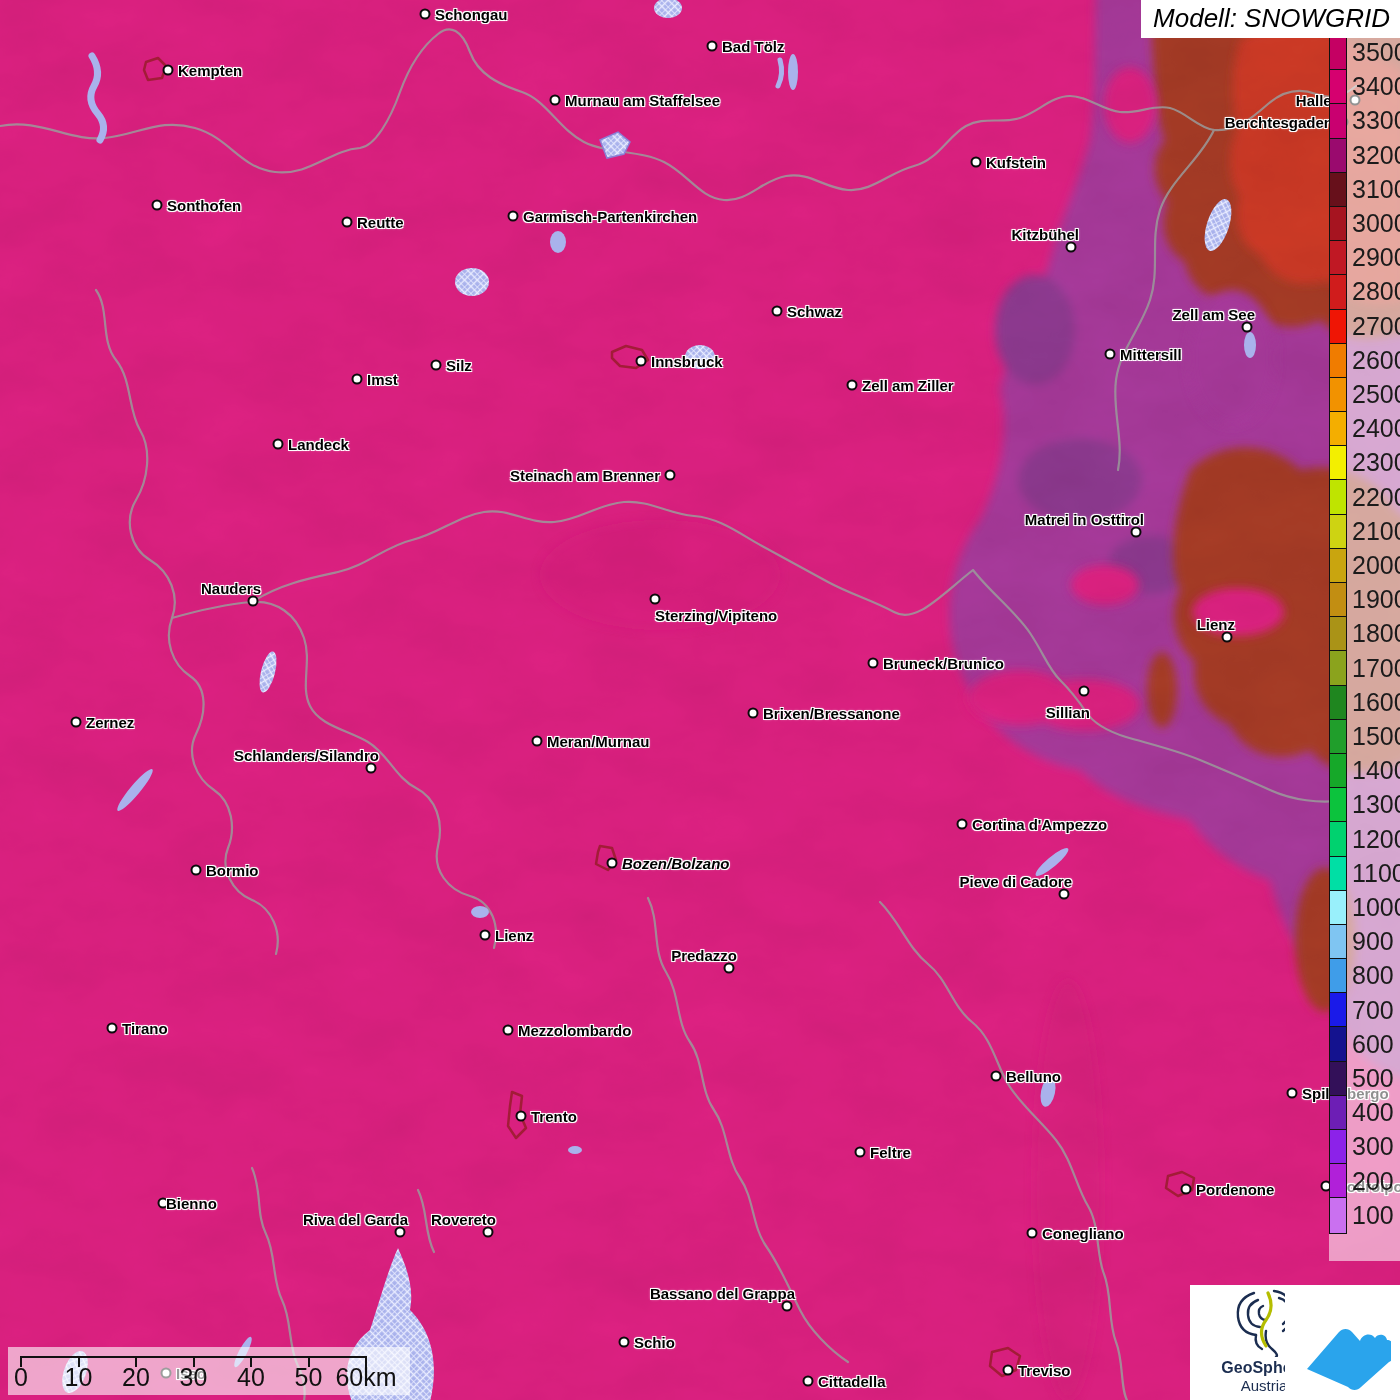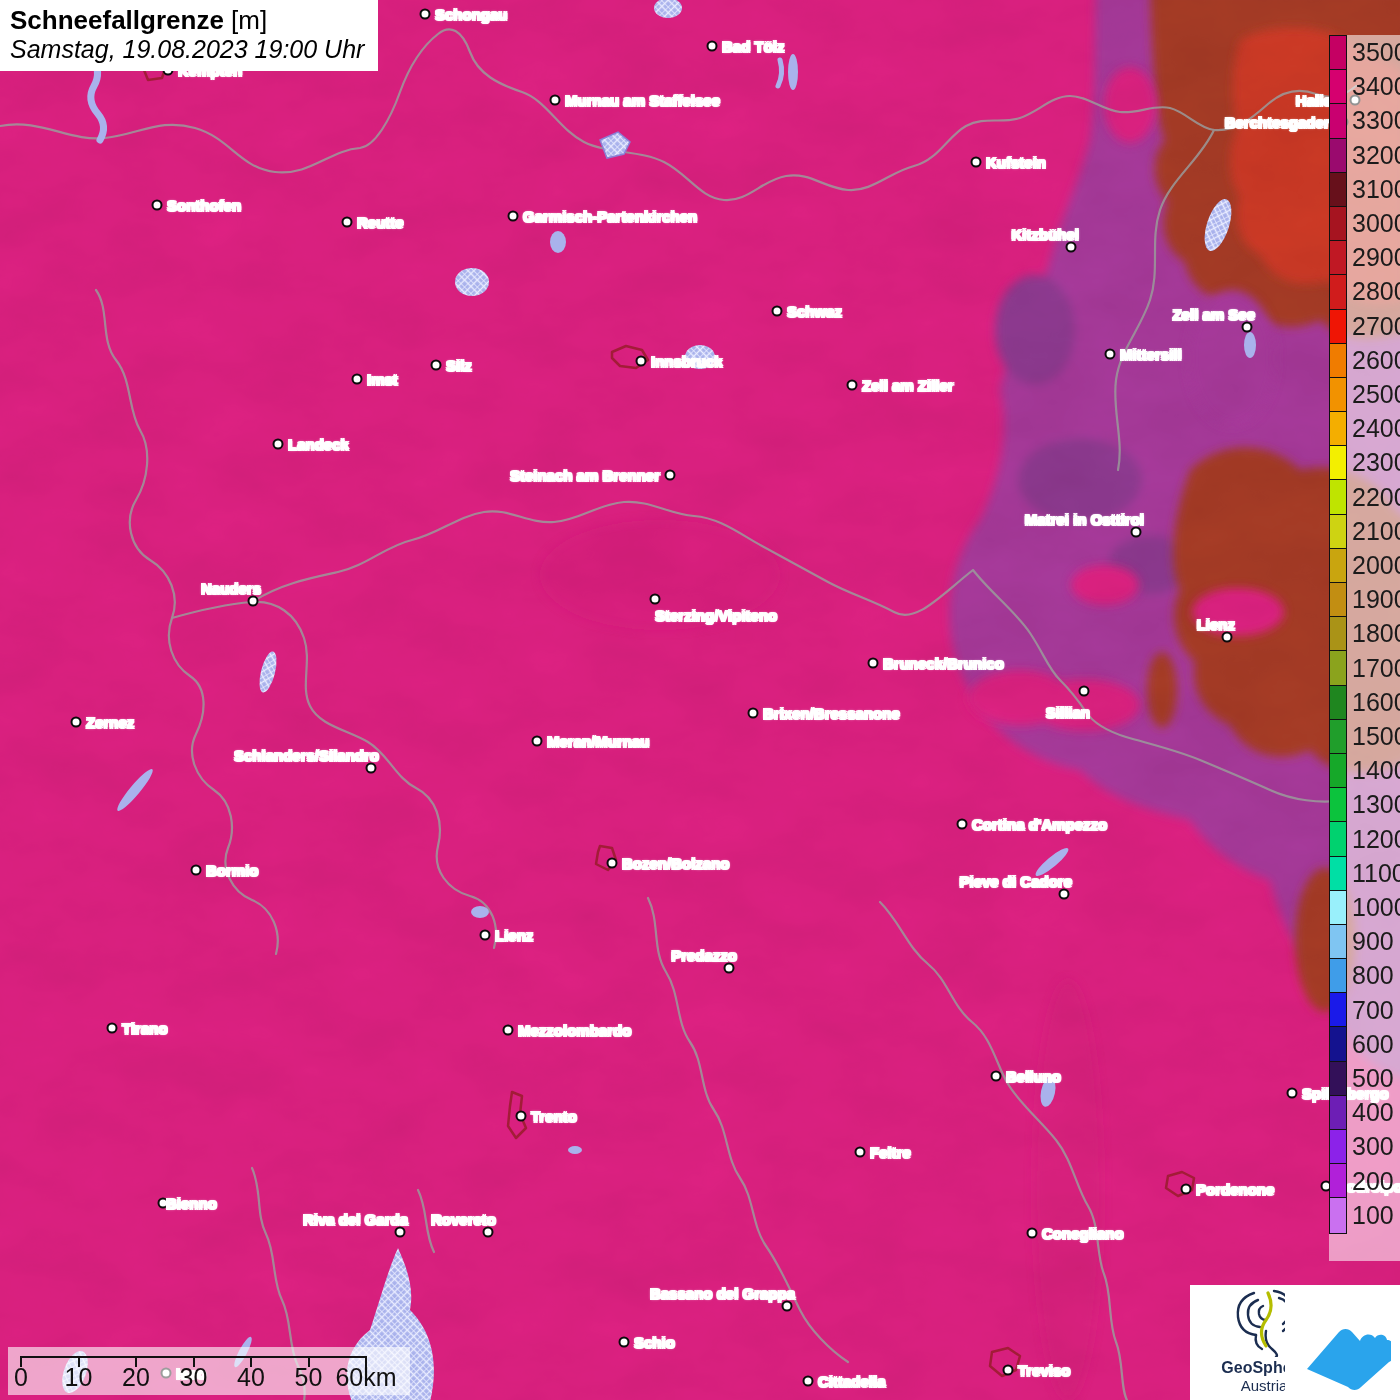--- a/index.html
+++ b/index.html
@@ -9,21 +9,21 @@
   }
   .map-svg{position:absolute;left:0;top:0;z-index:0;}
   
   #city-layer{position:absolute;left:0;top:0;width:100%;height:100%;z-index:2;}
   .city-dot{
     position:absolute;width:11px;height:11px;border-radius:50%;
     background:#fff;border:2px solid #0b0b0b;transform:translate(-50%,-50%);
     box-sizing:border-box;
   }
   .city-label{
-    position:absolute;font-size:15px;font-weight:700;color:#ffffff;white-space:nowrap;
+    position:absolute;font-size:15px;font-weight:700;color:#000000;white-space:nowrap;
     text-shadow:-1px -1px 0 #ffffff,1px -1px 0 #ffffff,-1px 1px 0 #ffffff,1px 1px 0 #ffffff,0 0 3px #ffffff;
     line-height:15px;
   }
   .lbl-right{transform:translate(10px,-50%);}
   .lbl-left{transform:translate(calc(-100% - 10px),-50%);}
   .lbl-above-left{transform:translate(calc(-100% + 8px),calc(-100% - 5px));}
   .lbl-below-left{transform:translate(calc(-100% + 6px),8px);}
   .lbl-below-right{transform:translate(0px,9px);}
   
   #colorbar-backdrop{
@@ -261,21 +261,21 @@
       <div class="city-label lbl-right" style="left: 753px; top: 713px;">Brixen/Bressanone</div>
       <div class="city-dot" style="left: 76px; top: 722px;"></div>
       <div class="city-label lbl-right" style="left: 76px; top: 722px;">Zernez</div>
       <div class="city-dot" style="left: 537px; top: 741px;"></div>
       <div class="city-label lbl-right" style="left: 537px; top: 741px;">Meran/Murnau</div>
       <div class="city-dot" style="left: 371px; top: 768px;"></div>
       <div class="city-label lbl-above-left" style="left: 371px; top: 768px;">Schlanders/Silandro</div>
       <div class="city-dot" style="left: 962px; top: 824px;"></div>
       <div class="city-label lbl-right" style="left: 962px; top: 824px;">Cortina d'Ampezzo</div>
       <div class="city-dot" style="left: 612px; top: 863px;"></div>
-      <div class="city-label lbl-right" style="left: 612px; top: 863px;">Bozen/Bolzano</div>
+      <div class="city-label lbl-right" style="left: 612px; top: 863px; font-style: italic;">Bozen/Bolzano</div>
       <div class="city-dot" style="left: 196px; top: 870px;"></div>
       <div class="city-label lbl-right" style="left: 196px; top: 870px;">Bormio</div>
       <div class="city-dot" style="left: 1064px; top: 894px;"></div>
       <div class="city-label lbl-above-left" style="left: 1064px; top: 894px;">Pieve di Cadore</div>
       <div class="city-dot" style="left: 485px; top: 935px;"></div>
       <div class="city-label lbl-right" style="left: 485px; top: 935px;">Lienz</div>
       <div class="city-dot" style="left: 729px; top: 968px;"></div>
       <div class="city-label lbl-above-left" style="left: 729px; top: 968px;">Predazzo</div>
       <div class="city-dot" style="left: 112px; top: 1028px;"></div>
       <div class="city-label lbl-right" style="left: 112px; top: 1028px;">Tirano</div>
@@ -382,28 +382,22 @@
       <div class="cb-label" style="top: 925.4px;">800</div>
       <div class="cb-label" style="top: 959.6px;">700</div>
       <div class="cb-label" style="top: 993.8px;">600</div>
       <div class="cb-label" style="top: 1028px;">500</div>
       <div class="cb-label" style="top: 1062.2px;">400</div>
       <div class="cb-label" style="top: 1096.4px;">300</div>
       <div class="cb-label" style="top: 1130.6px;">200</div>
       <div class="cb-label" style="top: 1164.8px;">100</div>
     </div>
 
-  <div class="title-box">
-    <div class="title-line1">
-      <span class="t-name">Schneefallgrenze</span>
-      <span class="t-unit">[m]</span>
-    </div>
-    <div class="title-line2">Samstag, 19.08.2023 19:00 Uhr</div>
-  </div>
-
+
+  <div class="model-box">Modell: SNOWGRID</div>
 
   <div class="scalebar">
     <div class="sb-line" style="width: 347px;"></div>
     <div id="sb-ticks">
         <div class="sb-tick" style="left: 12px;"></div>
         <div class="sb-num" style="left: 13px;">0</div>
         <div class="sb-tick" style="left: 69.5px;"></div>
         <div class="sb-num" style="left: 70.5px;">10</div>
         <div class="sb-tick" style="left: 127px;"></div>
         <div class="sb-num" style="left: 128px;">20</div>

